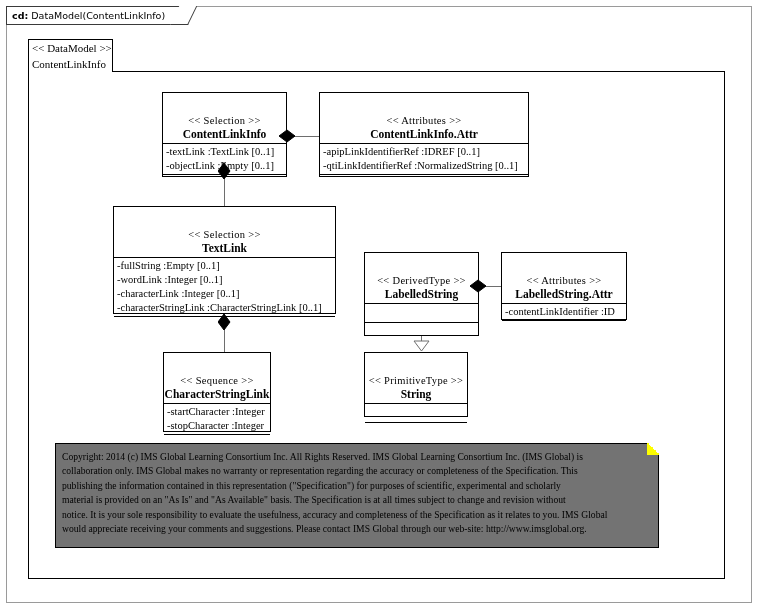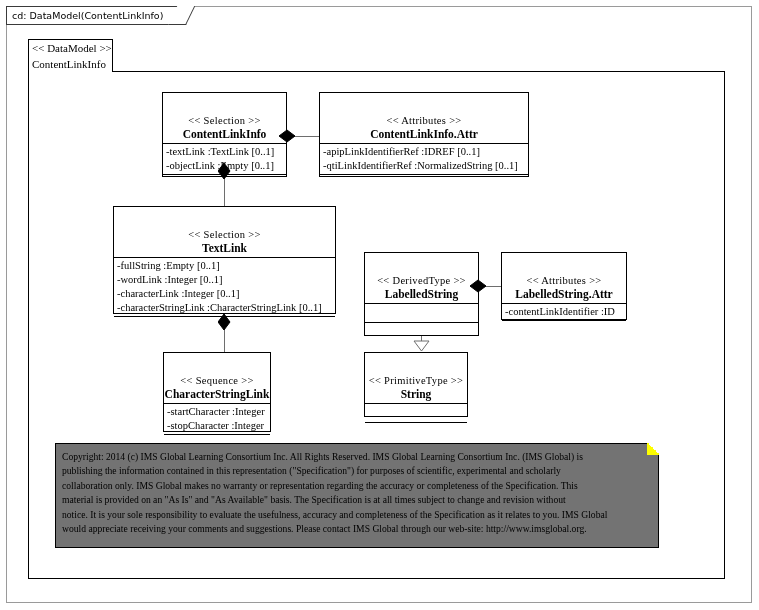--- a/index.html
+++ b/index.html
@@ -16,21 +16,21 @@
   
   #frame-tab{
     position:absolute;left:6px;top:6px;height:19px;
     box-sizing:border-box;
     border:1px solid #3a3a3a;border-right:none;
     background:#ffffff;
     padding:1px 22px 0 5px;
     font-family:"DejaVu Sans", sans-serif;
     font-size:9.5px;line-height:16px;color:#000;white-space:nowrap;
   }
-  #frame-tab .kw{font-weight:normal;}
+  #frame-tab .kw{font-weight:bold;}
   
   #frame-tab:after{
     content:"";position:absolute;right:-1px;top:-1px;
     width:18px;height:19px;
     background:#ffffff;
     border-right:1px solid #3a3a3a;
     border-bottom:1px solid #3a3a3a;
     transform:skewX(-26deg);transform-origin:bottom left;
     box-sizing:border-box;
   }
@@ -231,18 +231,18 @@
     <div class="stereo">&lt;&lt; PrimitiveType &gt;&gt;</div>
     <div class="cname">String</div>
   </div>
   <div class="compartment empty"></div>
   <div class="compartment empty"></div>
 </div>
 
 <div id="copyright-note">
   <div id="note-fold"></div>
   <div class="nline">Copyright: 2014 (c) IMS Global Learning Consortium Inc.  All Rights Reserved.  IMS Global Learning Consortium Inc. (IMS Global) is</div>
+  <div class="nline">collaboration only.  IMS Global makes no warranty or representation regarding the accuracy or completeness of the Specification.  This</div>
   <div class="nline">publishing the information contained in this representation ("Specification") for purposes of scientific, experimental and scholarly</div>
-  <div class="nline">collaboration only.  IMS Global makes no warranty or representation regarding the accuracy or completeness of the Specification.  This</div>
   <div class="nline">material is provided on an "As Is" and "As Available" basis.  The Specification is at all times subject to change and revision without</div>
   <div class="nline">notice.  It is your sole responsibility to evaluate the usefulness, accuracy and completeness of the Specification as it relates to you.  IMS Global</div>
   <div class="nline">would appreciate receiving your comments and suggestions.  Please contact IMS Global through our web-site: http://www.imsglobal.org.</div>
 </div>
 
 </body></html>

